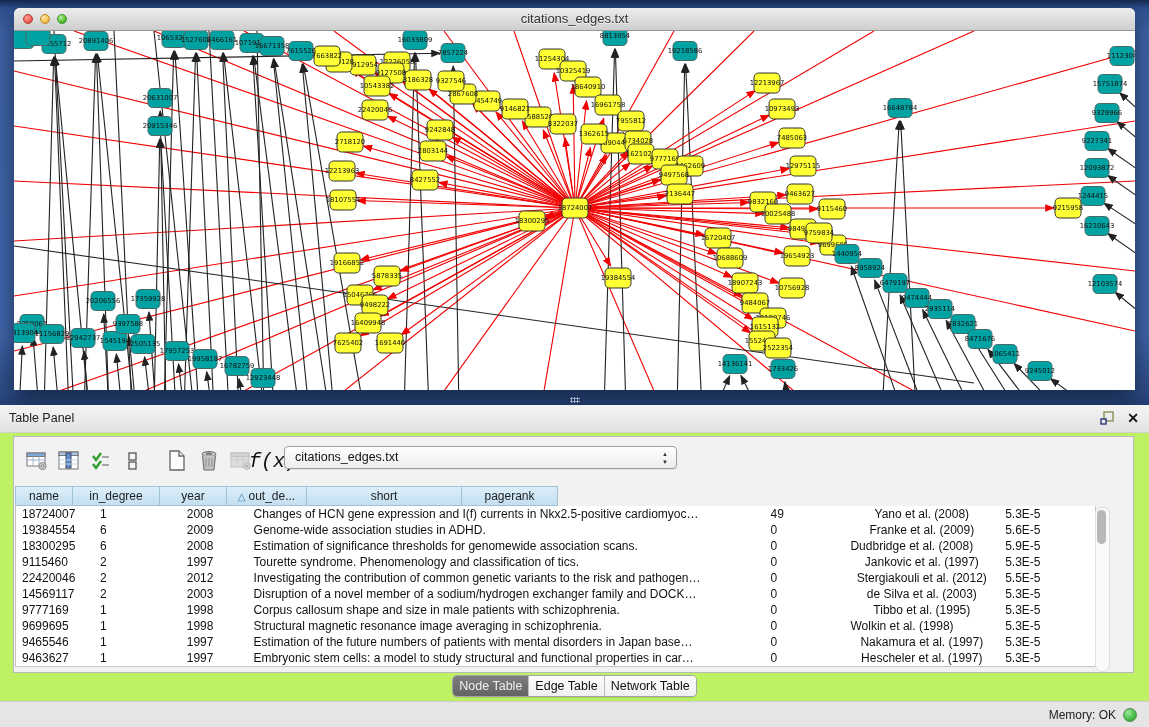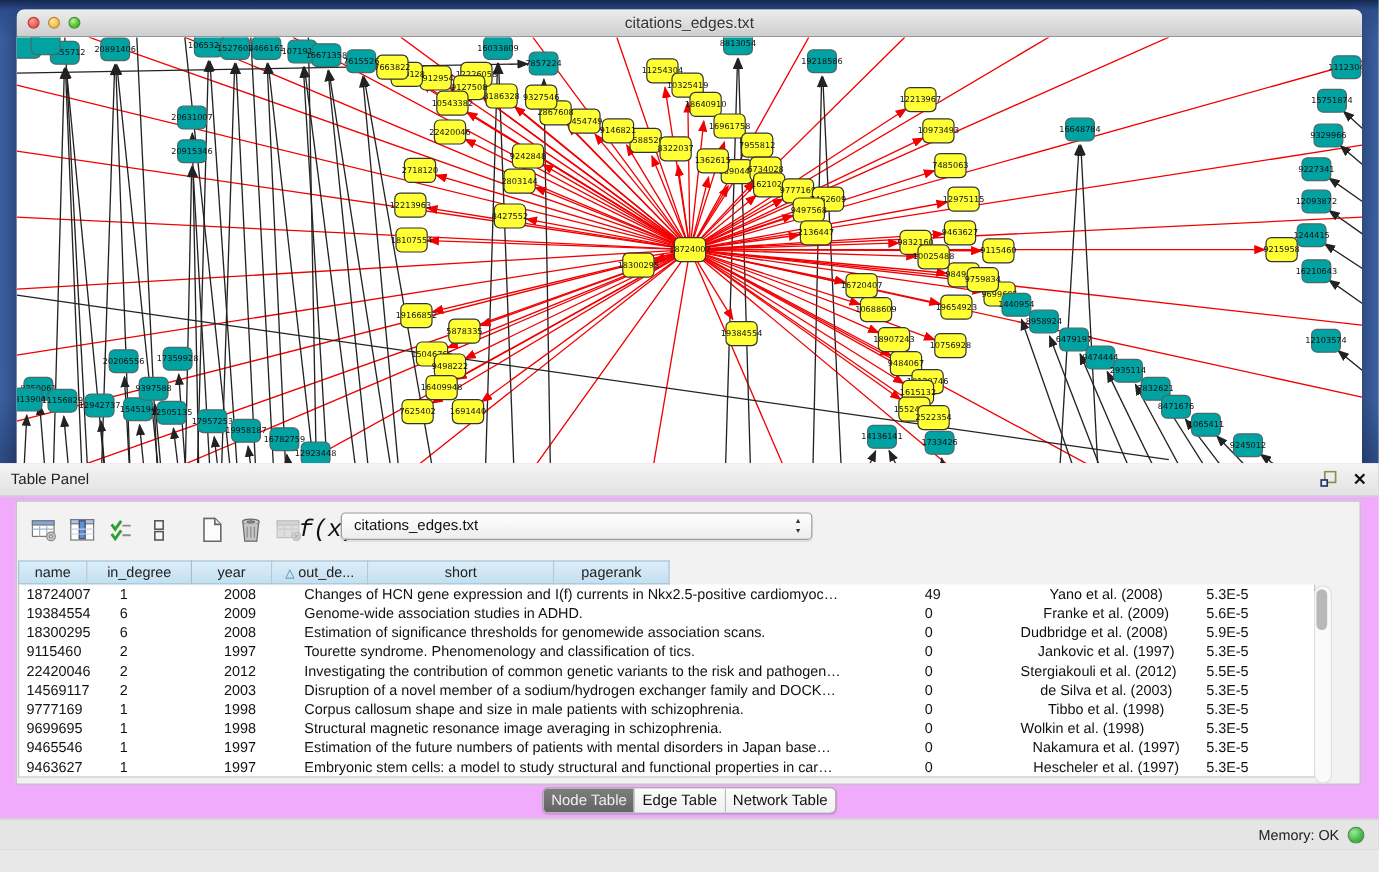--- a/index.html
+++ b/index.html
@@ -34,21 +34,21 @@
   }
   .net-canvas{
     position:absolute;left:0;top:23px;width:1121px;height:359px;
     background:#fff;overflow:hidden;
   }
   .splitter-grip{
     position:absolute;left:570px;top:397px;width:10px;height:6px;opacity:.7;
     background:radial-gradient(circle,#cfd6e4 1px,transparent 1.4px) 0 0/3px 3px;
   }
   
-  .table-panel{position:absolute;left:0;top:386px;width:1149px;height:322px;background:#f0abfc;}
+  .table-panel{position:absolute;left:0;top:405px;width:1149px;height:322px;background:#bef264;}
   .panel-header{
     position:relative;height:27px;
     background:linear-gradient(#F4F4F4,#E2E2E2);
     border-bottom:1px solid #D0D0D0;
   }
   .panel-title{position:absolute;left:9px;top:6px;font-size:12.5px;color:#222;}
   .panel-hdr-icons{position:absolute;right:10px;top:5px;display:flex;gap:12px;align-items:center;}
   .close-x{font-size:14px;font-weight:bold;color:#111;line-height:16px;cursor:default;}
   .inner-panel{
     position:absolute;left:13px;top:31px;width:1121px;height:237px;
@@ -654,39 +654,39 @@
             <div class="g-cell" style="width: 80px; text-align: left;">0</div>
             <div class="g-cell" style="width: 155px; text-align: center;">Jankovic et al. (1997)</div>
             <div class="g-cell" style="width: 96px; text-align: left;">5.3E-5</div>
           </div>
           <div class="grid-row">
             <div class="g-cell" style="width: 78px; text-align: left;">22420046</div>
             <div class="g-cell" style="width: 87px; text-align: left;">2</div>
             <div class="g-cell" style="width: 67px; text-align: left;">2012</div>
             <div class="g-cell" style="width: 518px; text-align: left;">Investigating the contribution of common genetic variants to the risk and pathogen…</div>
             <div class="g-cell" style="width: 80px; text-align: left;">0</div>
-            <div class="g-cell" style="width: 155px; ">Stergiakouli et al. (2012)</div>
+            <div class="g-cell" style="width: 155px; text-align: center;">Stergiakouli et al. (2012)</div>
             <div class="g-cell" style="width: 96px; text-align: left;">5.5E-5</div>
           </div>
           <div class="grid-row">
             <div class="g-cell" style="width: 78px; text-align: left;">14569117</div>
             <div class="g-cell" style="width: 87px; text-align: left;">2</div>
             <div class="g-cell" style="width: 67px; text-align: left;">2003</div>
             <div class="g-cell" style="width: 518px; text-align: left;">Disruption of a novel member of a sodium/hydrogen exchanger family and DOCK…</div>
             <div class="g-cell" style="width: 80px; text-align: left;">0</div>
             <div class="g-cell" style="width: 155px; text-align: center;">de Silva et al. (2003)</div>
             <div class="g-cell" style="width: 96px; text-align: left;">5.3E-5</div>
           </div>
           <div class="grid-row">
             <div class="g-cell" style="width: 78px; text-align: left;">9777169</div>
             <div class="g-cell" style="width: 87px; text-align: left;">1</div>
             <div class="g-cell" style="width: 67px; text-align: left;">1998</div>
             <div class="g-cell" style="width: 518px; text-align: left;">Corpus callosum shape and size in male patients with schizophrenia.</div>
             <div class="g-cell" style="width: 80px; text-align: left;">0</div>
-            <div class="g-cell" style="width: 155px; text-align: center;">Tibbo et al. (1998)</div>
+            <div class="g-cell" style="width: 155px; text-align: center;">Tibbo et al. (1995)</div>
             <div class="g-cell" style="width: 96px; text-align: left;">5.3E-5</div>
           </div>
           <div class="grid-row">
             <div class="g-cell" style="width: 78px; text-align: left;">9699695</div>
             <div class="g-cell" style="width: 87px; text-align: left;">1</div>
             <div class="g-cell" style="width: 67px; text-align: left;">1998</div>
             <div class="g-cell" style="width: 518px; text-align: left;">Structural magnetic resonance image averaging in schizophrenia.</div>
             <div class="g-cell" style="width: 80px; text-align: left;">0</div>
             <div class="g-cell" style="width: 155px; text-align: left;">Wolkin et al. (1998)</div>
             <div class="g-cell" style="width: 96px; text-align: left;">5.3E-5</div>

